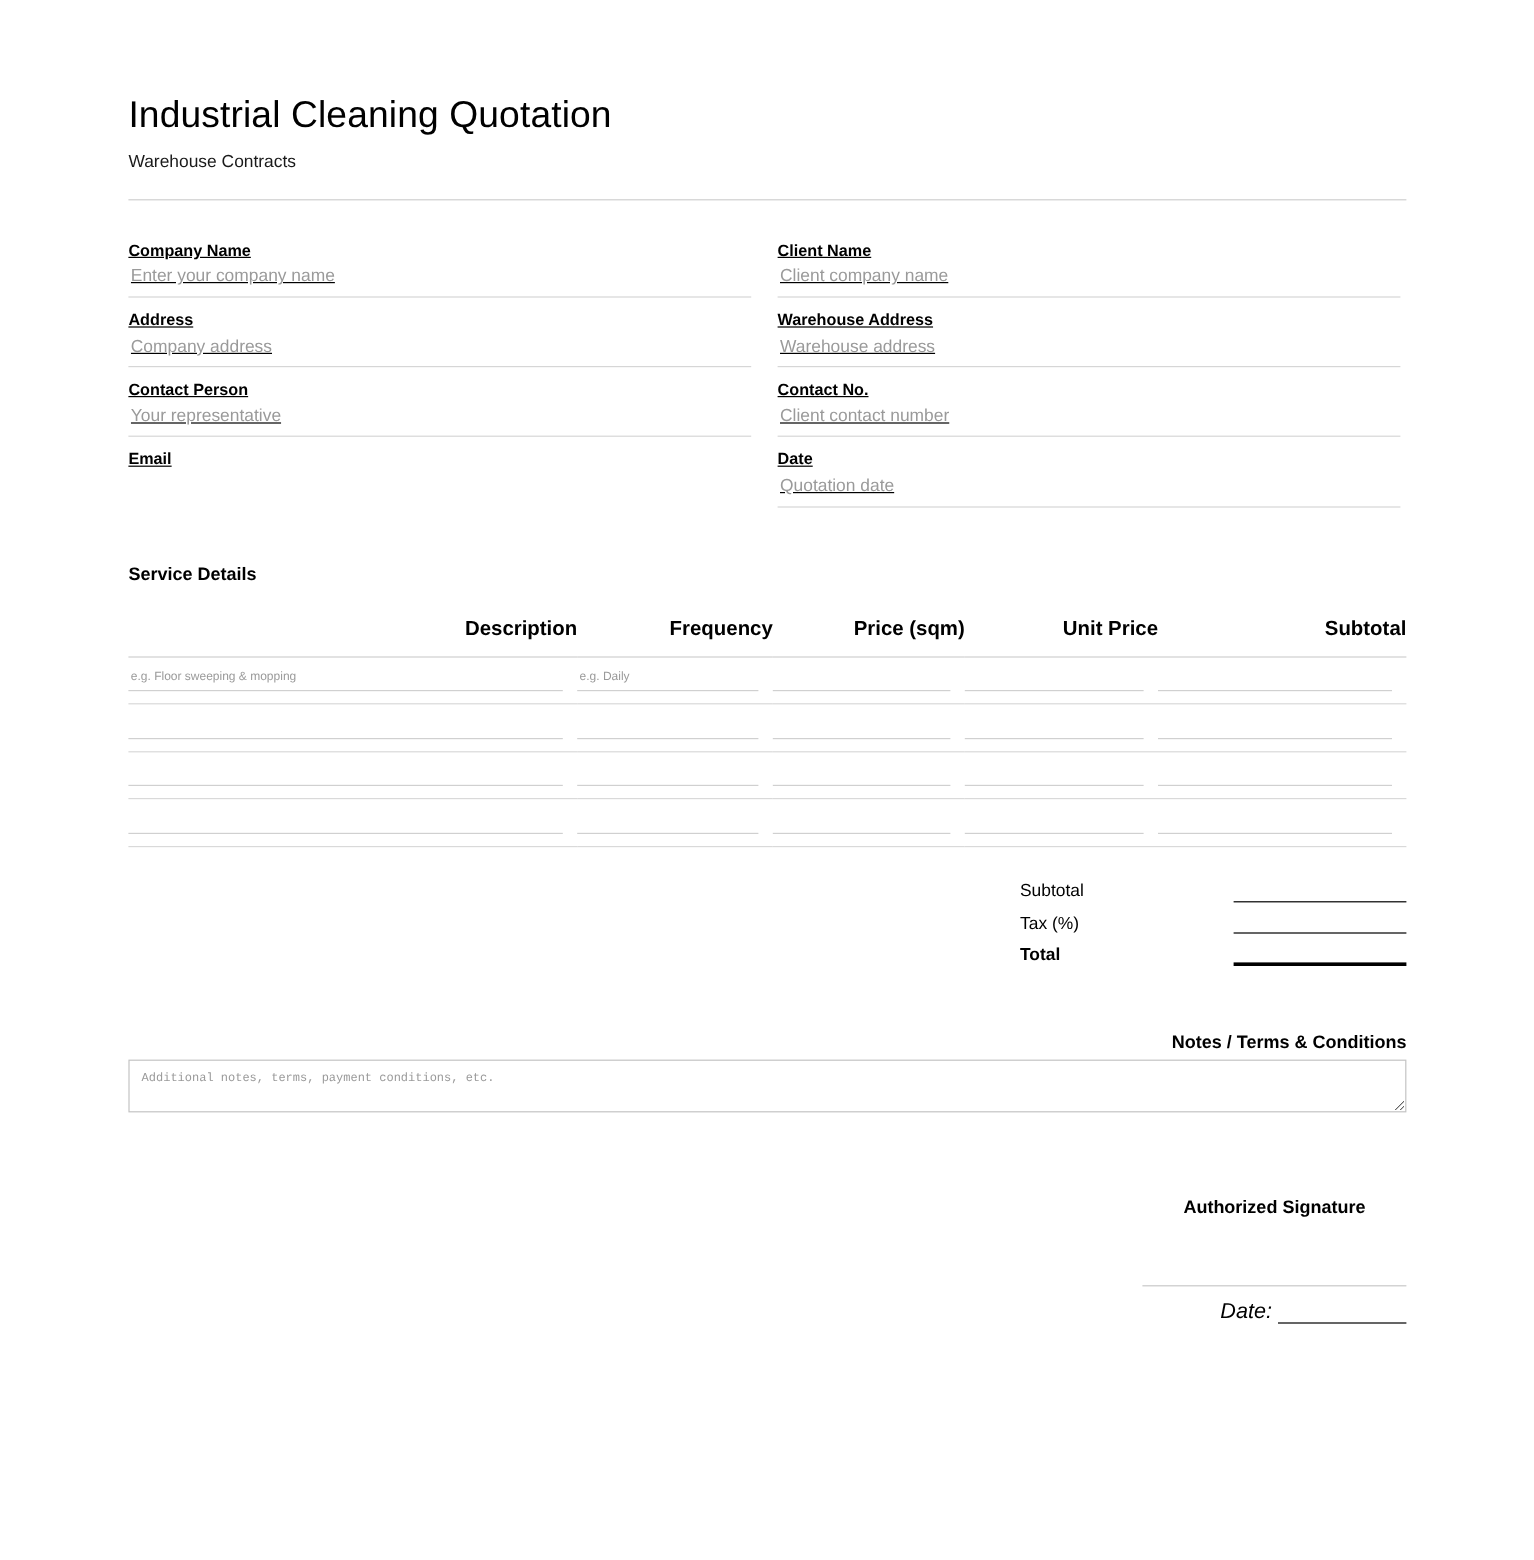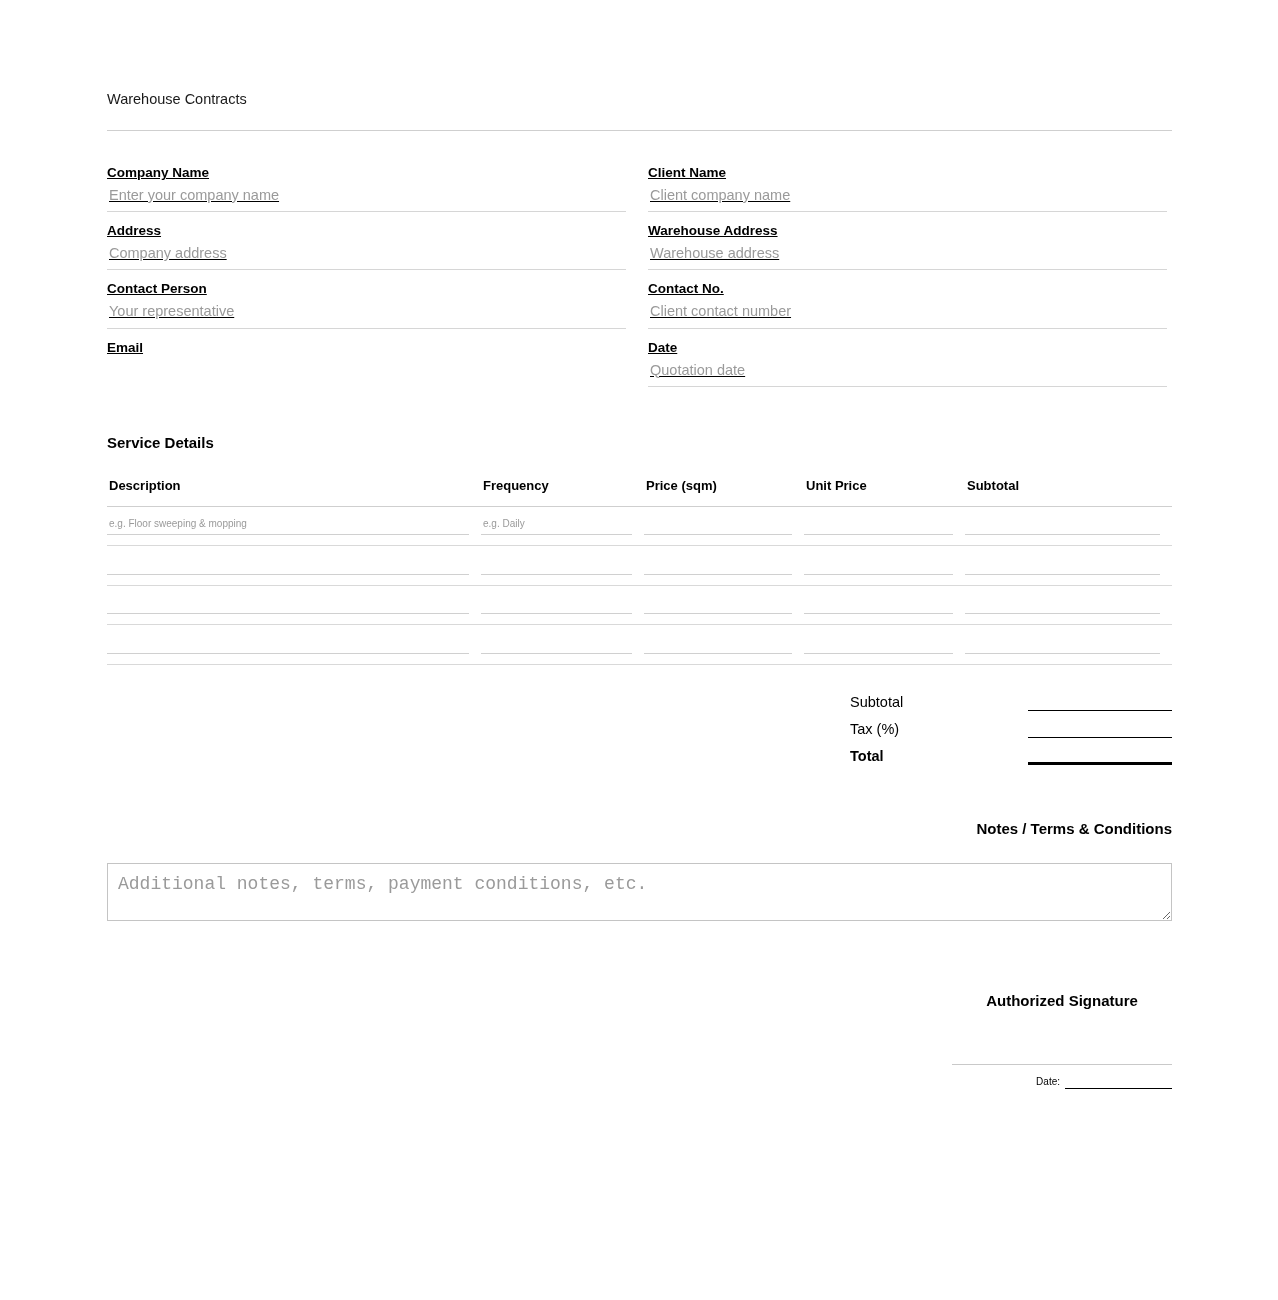--- a/index.html
+++ b/index.html
@@ -85,22 +85,22 @@
     margin: 47px 0 0 0;
   }
 
   .svc-table {
     width: 1065px;
     border-collapse: collapse;
     margin-top: 27px;
     table-layout: fixed;
   }
   .svc-table th {
-    text-align: left;
-    font-size: 13px;
+    text-align: right;
+    font-size: 17px;
     font-weight: bold;
     padding: 0 0 13px 2px;
     border-bottom: 1px solid #cfcfcf;
     vertical-align: bottom;
   }
   .svc-table td {
     padding: 9px 0 10px 0;
     border-bottom: 1px solid #d9d9d9;
     vertical-align: middle;
   }
@@ -156,27 +156,27 @@
   
   .notes-title {
     font-size: 15px;
     font-weight: bold;
     margin: 44px 0 0 0;
     text-align: right;
   }
   .notes-box {
     display: block;
     width: 1065px;
-    height: 58px;
-    margin-top: 26px;
+    height: 44px;
+    margin-top: 6px;
     border: 1px solid #c4c4c4;
     outline: none;
     resize: vertical;
     font-family: "Liberation Mono", monospace;
-    font-size: 18px;
+    font-size: 10px;
     color: #111;
     padding: 9px 10px;
     line-height: 1.3;
     background: #fff;
   }
   .notes-box::placeholder { color: #9a9a9a; opacity: 1; }
 
   
   .sign-wrap {
     width: 1065px;
@@ -192,37 +192,40 @@
     font-size: 15px;
     font-weight: bold;
     line-height: 1.1;
   }
   .sign-line {
     border-bottom: 1px solid #c9c9c9;
     height: 56px;
   }
   .sign-date {
     margin-top: 11px;
-    font-size: 10px;
+    font-size: 18px;
     display: flex;
     justify-content: flex-end;
+    align-items: flex-end;
+    font-style: italic;
   }
   .sign-date-text { padding-right: 5px; line-height: 1.1; }
   .sign-date-line {
     width: 107px;
     border-bottom: 1.6px solid #000;
     height: 13px;
   }
 </style>
 </head>
 <body>
 
 <div class="page">
 
   <div class="doc-header">
+    <h1 class="doc-title">Industrial Cleaning Quotation</h1>
     <div class="doc-subtitle">Warehouse Contracts</div>
     <hr class="header-rule">
   </div>
 
   <div class="parties">
 
     <div class="party-col">
       <div class="field">
         <div class="field-label">Company Name</div>
         <input class="field-input" type="text" placeholder="Enter your company name" value="" style="">

